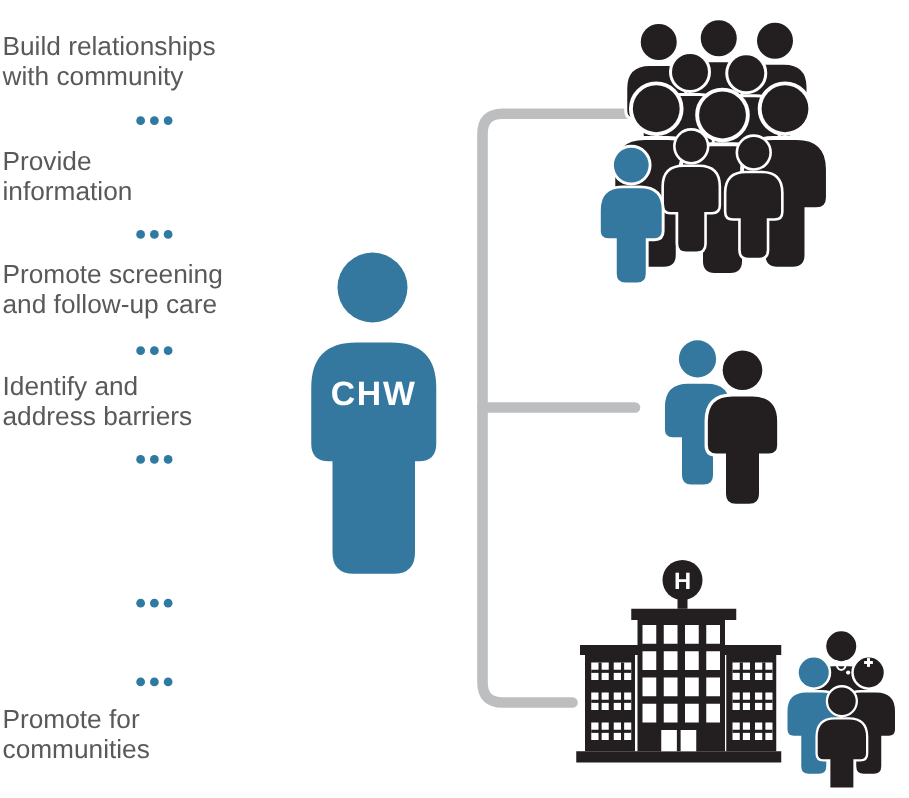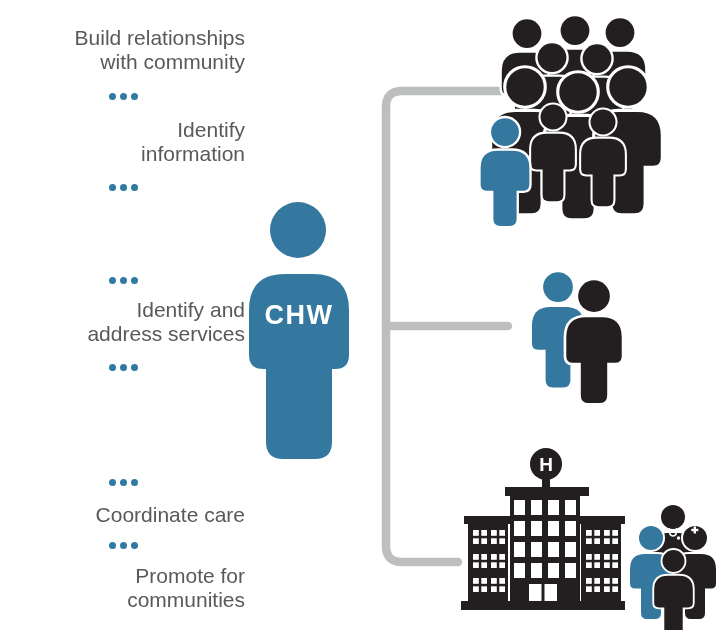--- a/index.html
+++ b/index.html
@@ -3,21 +3,21 @@
 <meta charset="utf-8">
 <style>
   html,body{margin:0;padding:0;background:#fff;}
   #stage{
     position:relative;width:727px;height:638px;background:#ffffff;overflow:hidden;
     font-family:"Liberation Sans",sans-serif;
   }
   
   .roles{position:absolute;left:2px;top:0;width:243px;height:638px;}
   .role{
-    position:absolute;left:0;width:100%;text-align:right;
+    position:absolute;left:0;width:100%;text-align:left;
     color:#58595b;font-size:21px;line-height:24px;white-space:pre-line;
   }
   .sep{position:absolute;left:0;width:100%;text-align:center;height:8px;}
   .sep i{
     display:inline-block;width:7px;height:7px;border-radius:50%;
     background:#2f7aa2;margin:0 2px;vertical-align:top;
   }
   
   .fig-black{fill:#231f20;}
   .fig-blue{fill:#35789f;}
@@ -39,29 +39,30 @@
                  L 70 127 L 70 176 Q 70 188 58 188 L 42 188 Q 30 188 30 176
                  L 30 127 L 18 127 Q 8 127 8 117 Z"></path>
       </g>
     </defs>
   </svg>
 
   <div class="roles">
     <div class="role" style="top:26px">Build relationships
 with community</div>
     <div class="sep" style="top:93px"><i></i><i></i><i></i></div>
-    <div class="role" style="top:118px">Identify
+    <div class="role" style="top:118px">Provide
 information</div>
     <div class="sep" style="top:184px"><i></i><i></i><i></i></div>
+    <div class="role" style="top:208px">Promote screening
+and follow-up care</div>
     <div class="sep" style="top:277px"><i></i><i></i><i></i></div>
     <div class="role" style="top:298px">Identify and
-address services</div>
+address barriers</div>
     <div class="sep" style="top:364px"><i></i><i></i><i></i></div>
     <div class="sep" style="top:479px"><i></i><i></i><i></i></div>
-    <div class="role" style="top:503px">Coordinate care</div>
     <div class="sep" style="top:542px"><i></i><i></i><i></i></div>
     <div class="role" style="top:564px">Promote for
 communities</div>
   </div>
 
   <svg class="abs" style="left:247px;top:201px" width="104" height="258" viewBox="0 0 104 258">
     <circle class="fig-blue" cx="51" cy="29" r="28"></circle>
     <path class="fig-blue" d="M 2 109 Q 2 73 38 73 L 66 73 Q 102 73 102 109 L 102 154 Q 102 168 88 168
              L 85 168 L 85 241 Q 85 258 68 258 L 36 258 Q 19 258 19 241 L 19 168 L 16 168
              Q 2 168 2 154 Z"></path>

